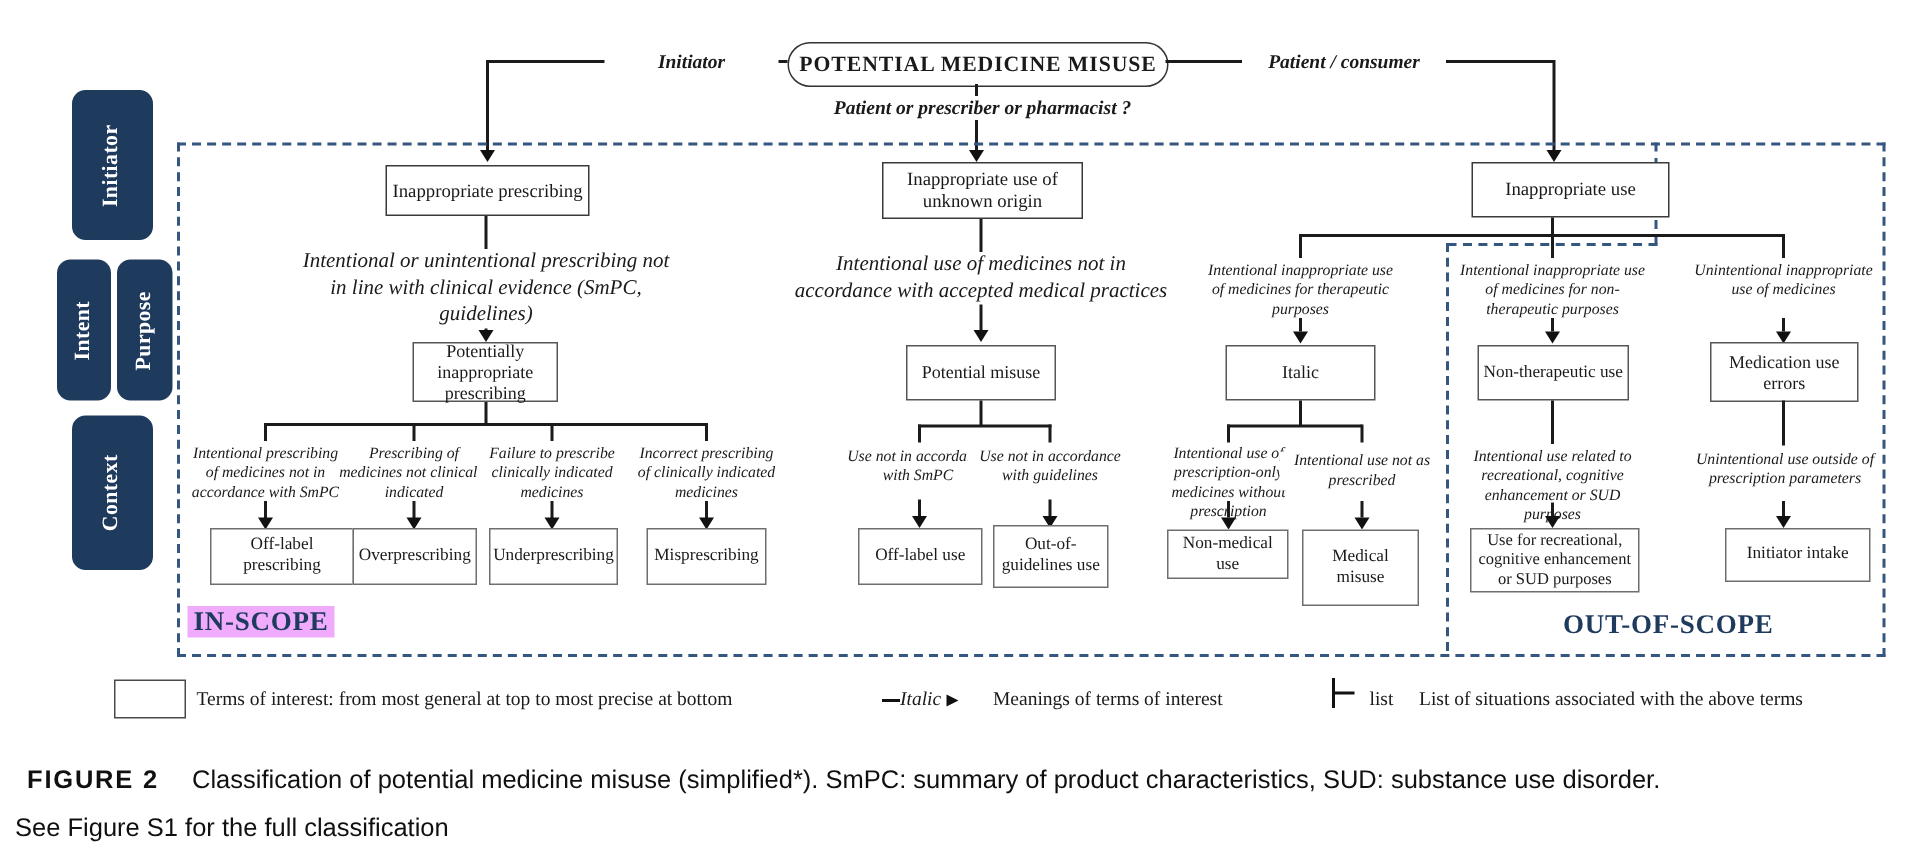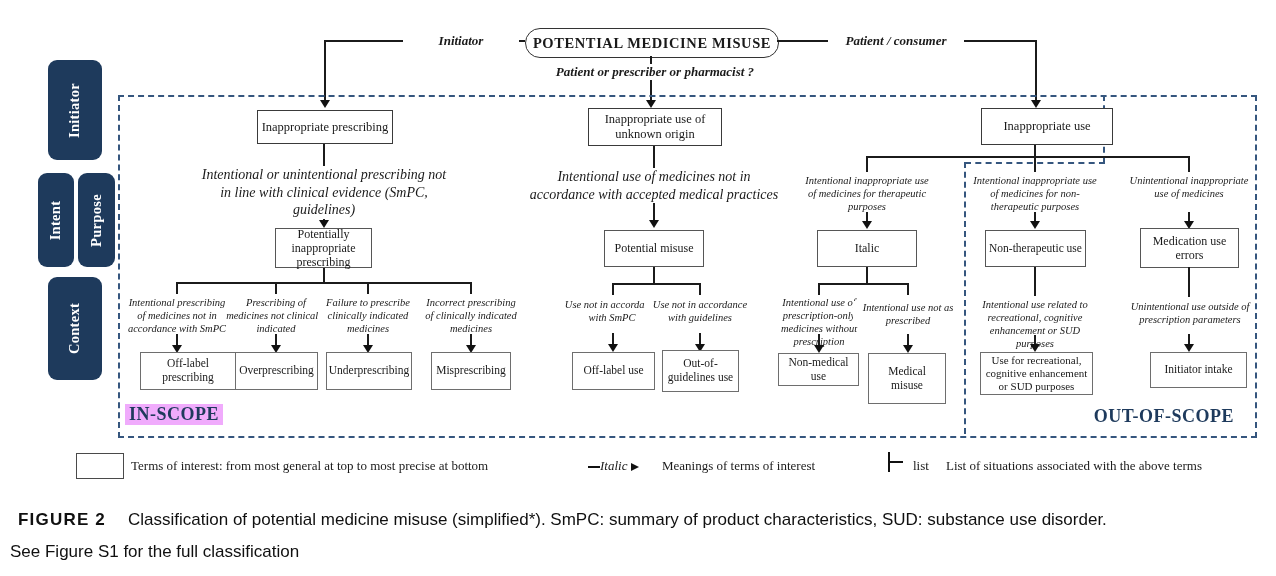--- a/index.html
+++ b/index.html
@@ -70,21 +70,21 @@
   <div class="branchlbl" style="left:403px;top:33px;width:108px">Initiator</div>
   <div class="branchlbl" style="left:828px;top:33px;width:128px">Patient / consumer</div>
   <div class="branchlbl" style="left:538px;top:64px;width:226px">Patient or prescriber or pharmacist ?</div>
 
   <div class="dashrect" style="left:118px;top:95px;width:1135px;height:339px"></div>
   <div class="dashv" style="left:1103px;top:95px;height:68px"></div>
   <div class="dashh" style="left:965px;top:162px;width:140px"></div>
   <div class="dashv" style="left:964px;top:162px;height:272px"></div>
 
   <div class="scopelbl" style="left:125px;top:404px;background:#f0abfc;padding:0 4px">IN-SCOPE</div>
-  <div class="scopelbl" style="left:1018px;top:406px;width:216px;text-align:right">OUT-OF-SCOPE</div>
+  <div class="scopelbl" style="left:1042px;top:406px;width:216px;">OUT-OF-SCOPE</div>
 
   <div class="tag" style="left:48px;top:60px;width:54px;height:100px">
     <span>Initiator</span>
     </div>
   <div class="tag" style="left:38px;top:173px;width:36px;height:94px">
     <span>Intent</span>
     </div>
   <div class="tag" style="left:78px;top:173px;width:37px;height:94px">
     <span>Purpose</span>
     </div>

